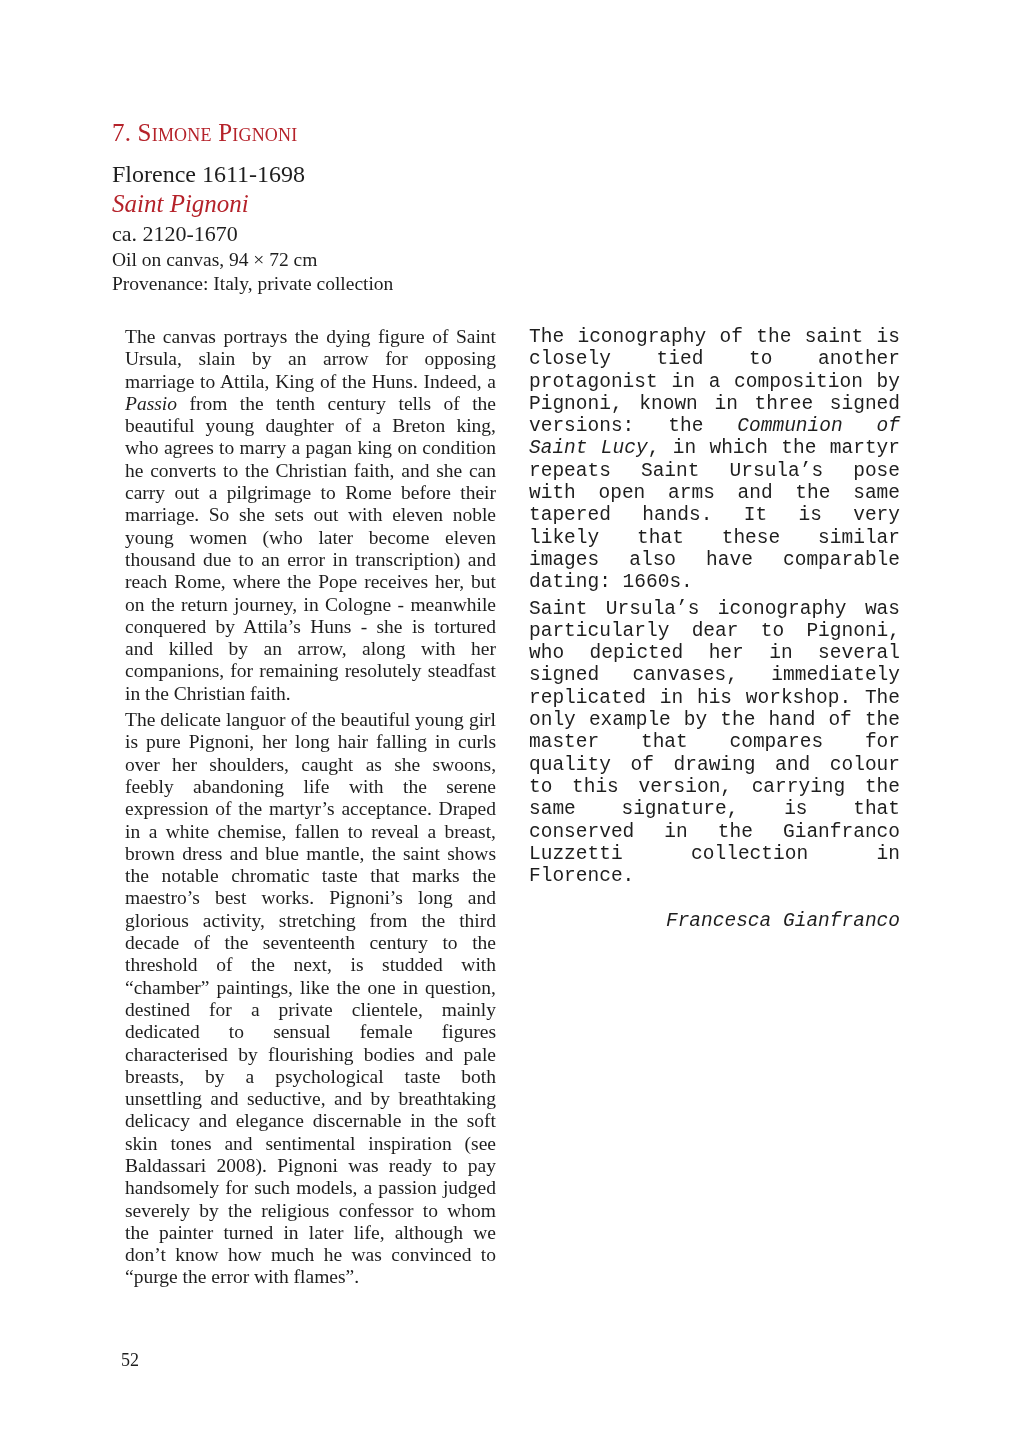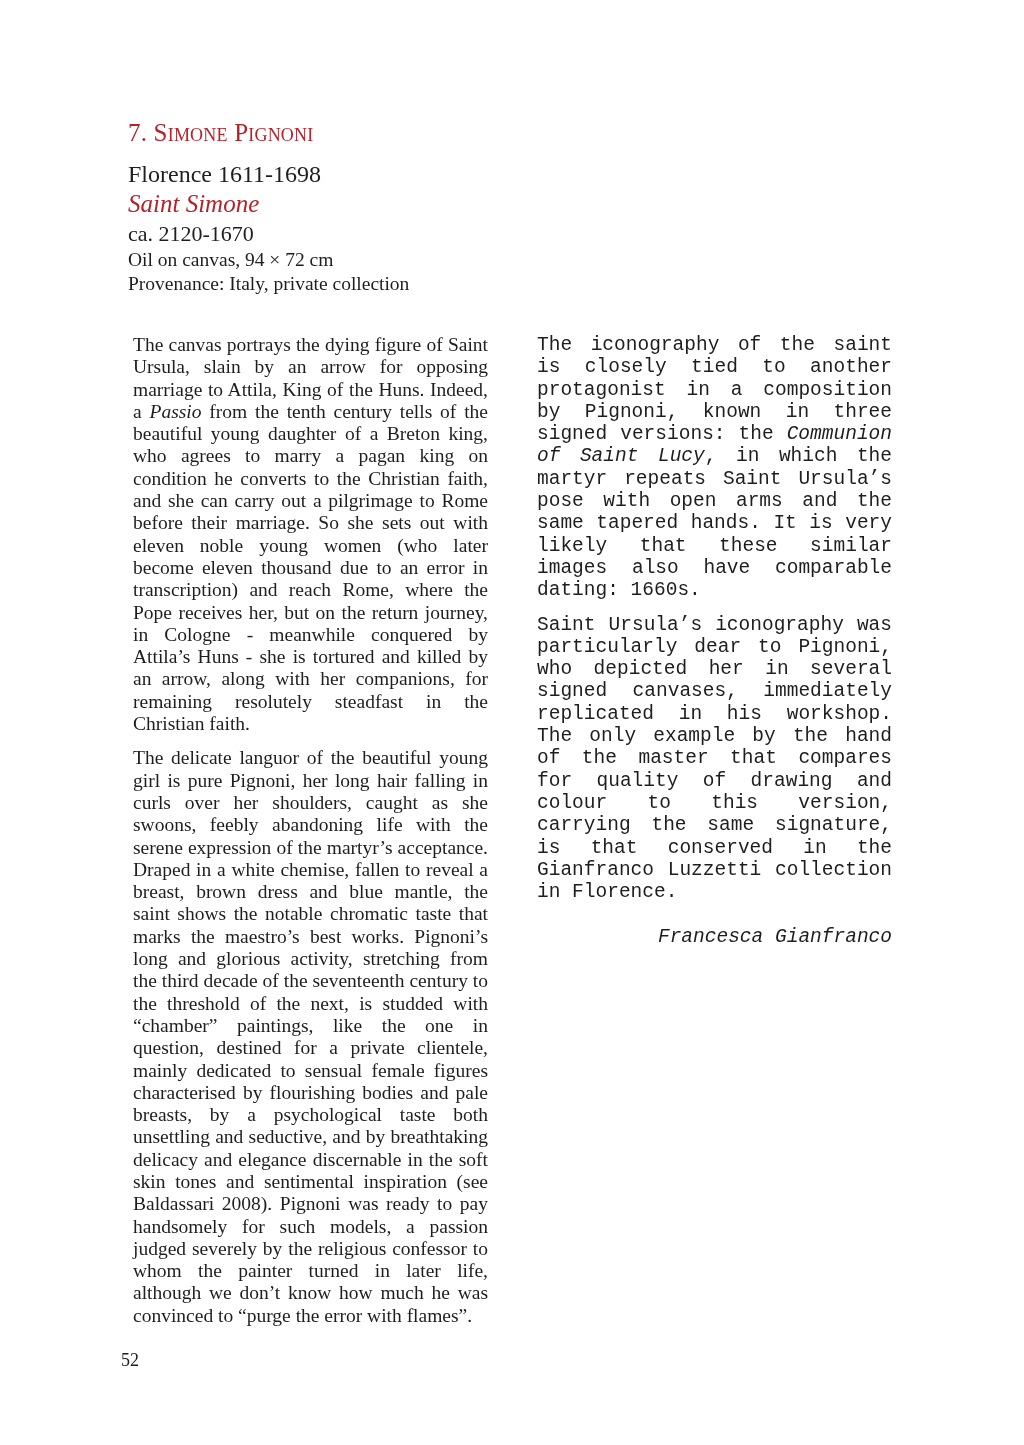--- a/index.html
+++ b/index.html
@@ -10,21 +10,21 @@
     body {
       width: 1024px;
       height: 1445px;
       position: relative;
       font-family: "Liberation Serif", "DejaVu Serif", serif;
       color: #1e1e1e;
       overflow: hidden;
     }
     .header {
       position: absolute;
-      left: 128px;
+      left: 112px;
       top: 118px;
       width: 420px;
     }
     .entry-title {
       font-size: 25px;
       line-height: 30px;
       color: #b5222a;
       letter-spacing: 0.2px;
     }
     .entry-title .sc {
@@ -55,21 +55,21 @@
       top: 322px;
       width: 379px;
       font-size: 19.5px;
       line-height: 22.3px;
       text-align: justify;
       hyphens: none;
     }
     .col-left { left: 121px; }
     .col-right { left: 525px; font-family: Liberation Mono, monospace; }
     .col p {
-      margin: 12px;
+      margin: 4px;
     }
     .col em { font-style: italic; }
     .signature {
       margin-top: 23px !important;
       text-align: right;
       font-style: italic;
     }
     .page-number {
       position: absolute;
       left: 121px;
@@ -80,21 +80,21 @@
   </style>
 </head>
 <body>
 
 <div class="header">
   <div class="entry-title">
     <span>7.</span>
     <span class="sc">Simone Pignoni</span>
   </div>
   <div class="artist-origin">Florence 1611-1698</div>
-  <div class="work-title">Saint Simone</div>
+  <div class="work-title">Saint Pignoni</div>
   <div class="work-date">ca. 2120-1670</div>
   <div class="work-medium">Oil on canvas, 94 × 72 cm</div>
   <div class="work-provenance">Provenance: Italy, private collection</div>
 </div>
 
 <div class="col col-left">
   <p><span>The canvas portrays the dying figure of Saint Ursula, slain by an arrow for opposing marriage to Attila, King of the Huns. Indeed, a </span><em>Passio</em><span> from the tenth century tells of the beautiful young daughter of a Breton king, who agrees to marry a pagan king on condition he converts to the Christian faith, and she can carry out a pilgrimage to Rome before their marriage. So she sets out with eleven noble young women (who later become eleven thousand due to an error in transcription) and reach Rome, where the Pope receives her, but on the return journey, in Cologne - meanwhile conquered by Attila’s Huns - she is tortured and killed by an arrow, along with her companions, for remaining resolutely steadfast in the Christian faith.</span></p>
   <p>The delicate languor of the beautiful young girl is pure Pignoni, her long hair falling in curls over her shoulders, caught as she swoons, feebly abandoning life with the serene expression of the martyr’s acceptance. Draped in a white chemise, fallen to reveal a breast, brown dress and blue mantle, the saint shows the notable chromatic taste that marks the maestro’s best works. Pignoni’s long and glorious activity, stretching from the third decade of the seventeenth century to the threshold of the next, is studded with “chamber” paintings, like the one in question, destined for a private clientele, mainly dedicated to sensual female figures characterised by flourishing bodies and pale breasts, by a psychological taste both unsettling and seductive, and by breathtaking delicacy and elegance discernable in the soft skin tones and sentimental inspiration (see Baldassari 2008). Pignoni was ready to pay handsomely for such models, a passion judged severely by the religious confessor to whom the painter turned in later life, although we don’t know how much he was convinced to “purge the error with flames”.</p>
 </div>
 

